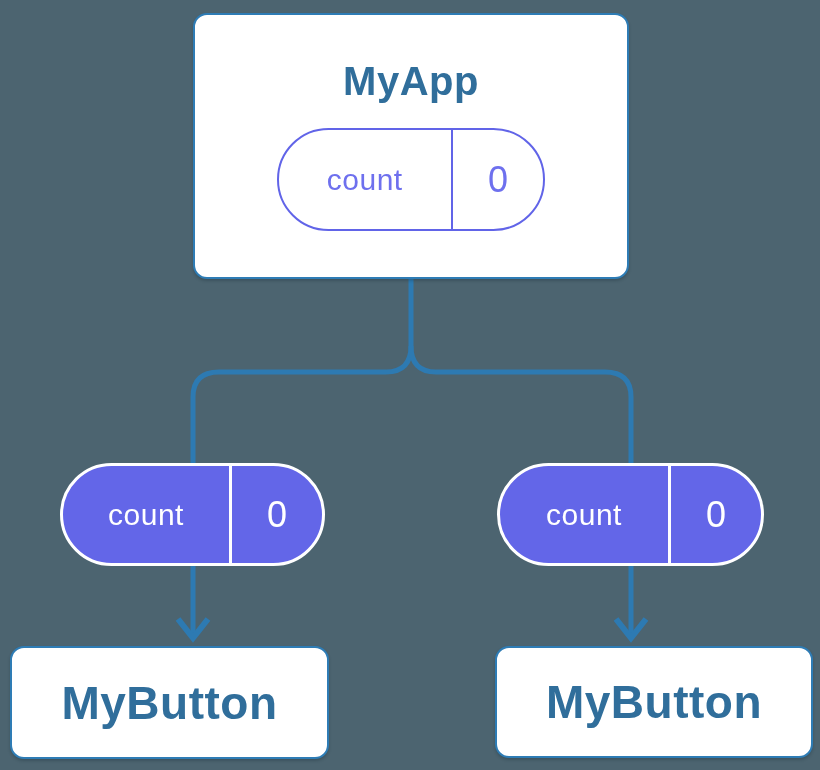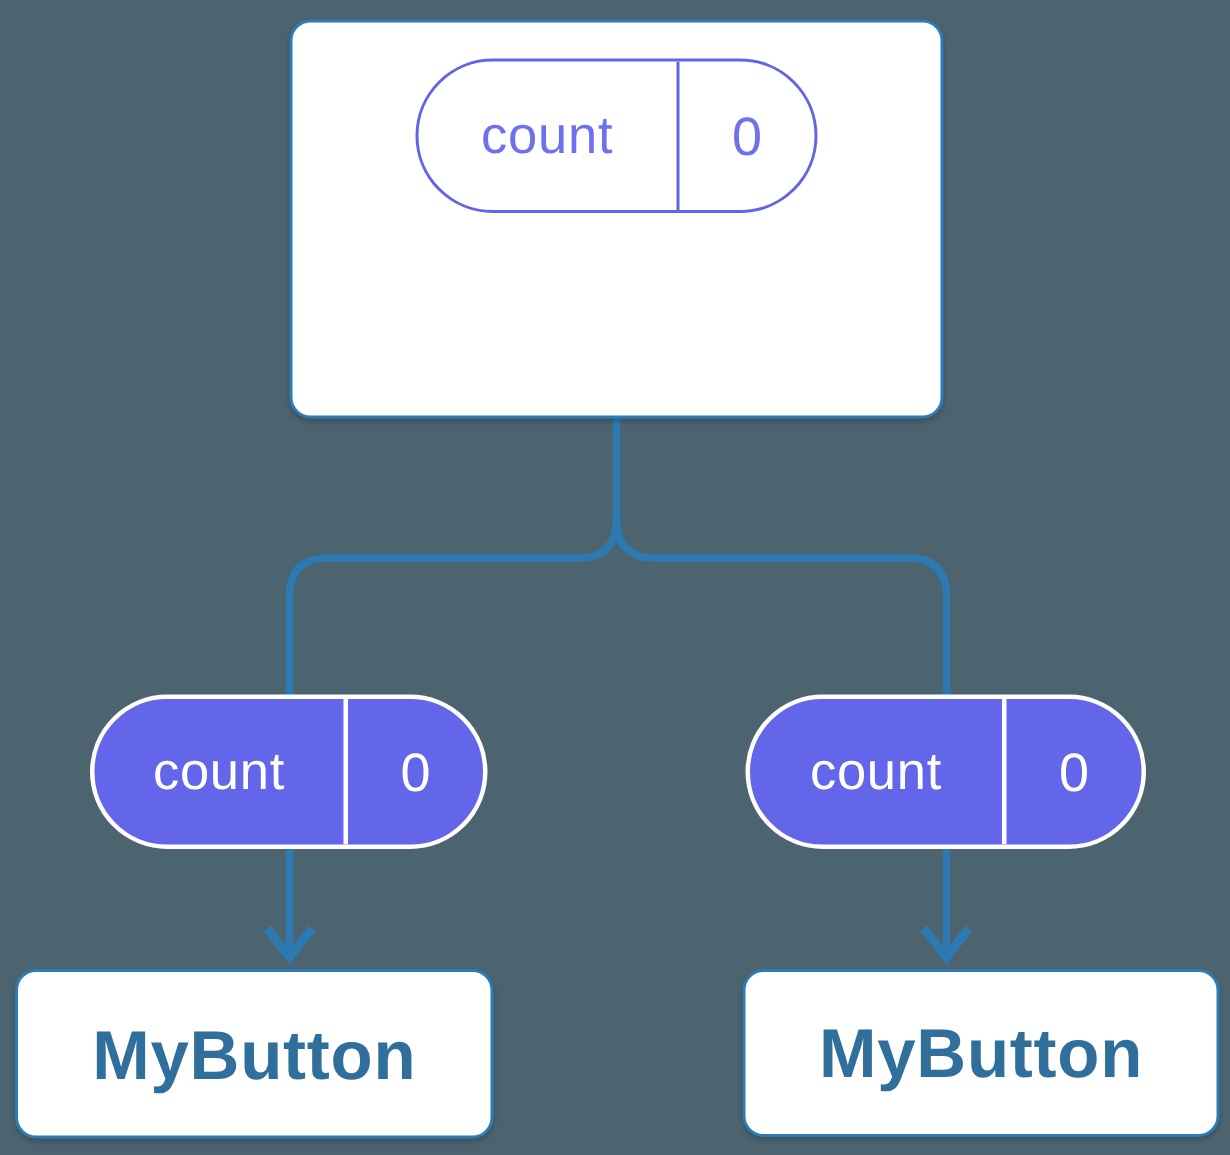--- a/index.html
+++ b/index.html
@@ -53,21 +53,21 @@
     background: #6366e8;
     border: 3px solid #ffffff;
     color: #ffffff;
   }
   .prop-pill .pill-sep { width: 3px; background: #ffffff; }
   .prop-pill-left  { left: 60px;  top: 463px; }
   .prop-pill-right { left: 497px; top: 463px; width: 267px; }
 
   .pill-name {
     flex: 1; display: flex; align-items: center; justify-content: center;
-    font-size: 35px; letter-spacing: 0.5px;
+    font-size: 30px; letter-spacing: 0.5px;
   }
   .pill-value {
     width: 90px; display: flex; align-items: center; justify-content: center;
     font-size: 36px;
   }
 
   .button-node {
     display: flex; align-items: center; justify-content: center;
     font-size: 46px; font-weight: 700; letter-spacing: 0.5px;
     color: #306e9b;
@@ -84,20 +84,21 @@
     <path class="line" d="M411 279 L411 346"></path>
     <path class="line" d="M411 346 Q411 372 386 372 L219 372 Q193 372 193 397 L193 466"></path>
     <path class="line" d="M411 346 Q411 372 436 372 L605 372 Q631 372 631 397 L631 466"></path>
     <path class="line" d="M193 562 L193 636"></path>
     <path class="arrowhead" d="M178 619 L193 638 L208 619"></path>
     <path class="line" d="M631 562 L631 636"></path>
     <path class="arrowhead" d="M616 619 L631 638 L646 619"></path>
   </svg>
 
   <div class="node app-node">
+    <div class="app-title">MyApp</div>
     <div class="pill state-pill">
       <div class="pill-name">count</div>
       <div class="pill-sep"></div>
       <div class="pill-value">0</div>
     </div>
   </div>
 
   <div class="pill prop-pill prop-pill-left">
     <div class="pill-name">count</div>
     <div class="pill-sep"></div>

